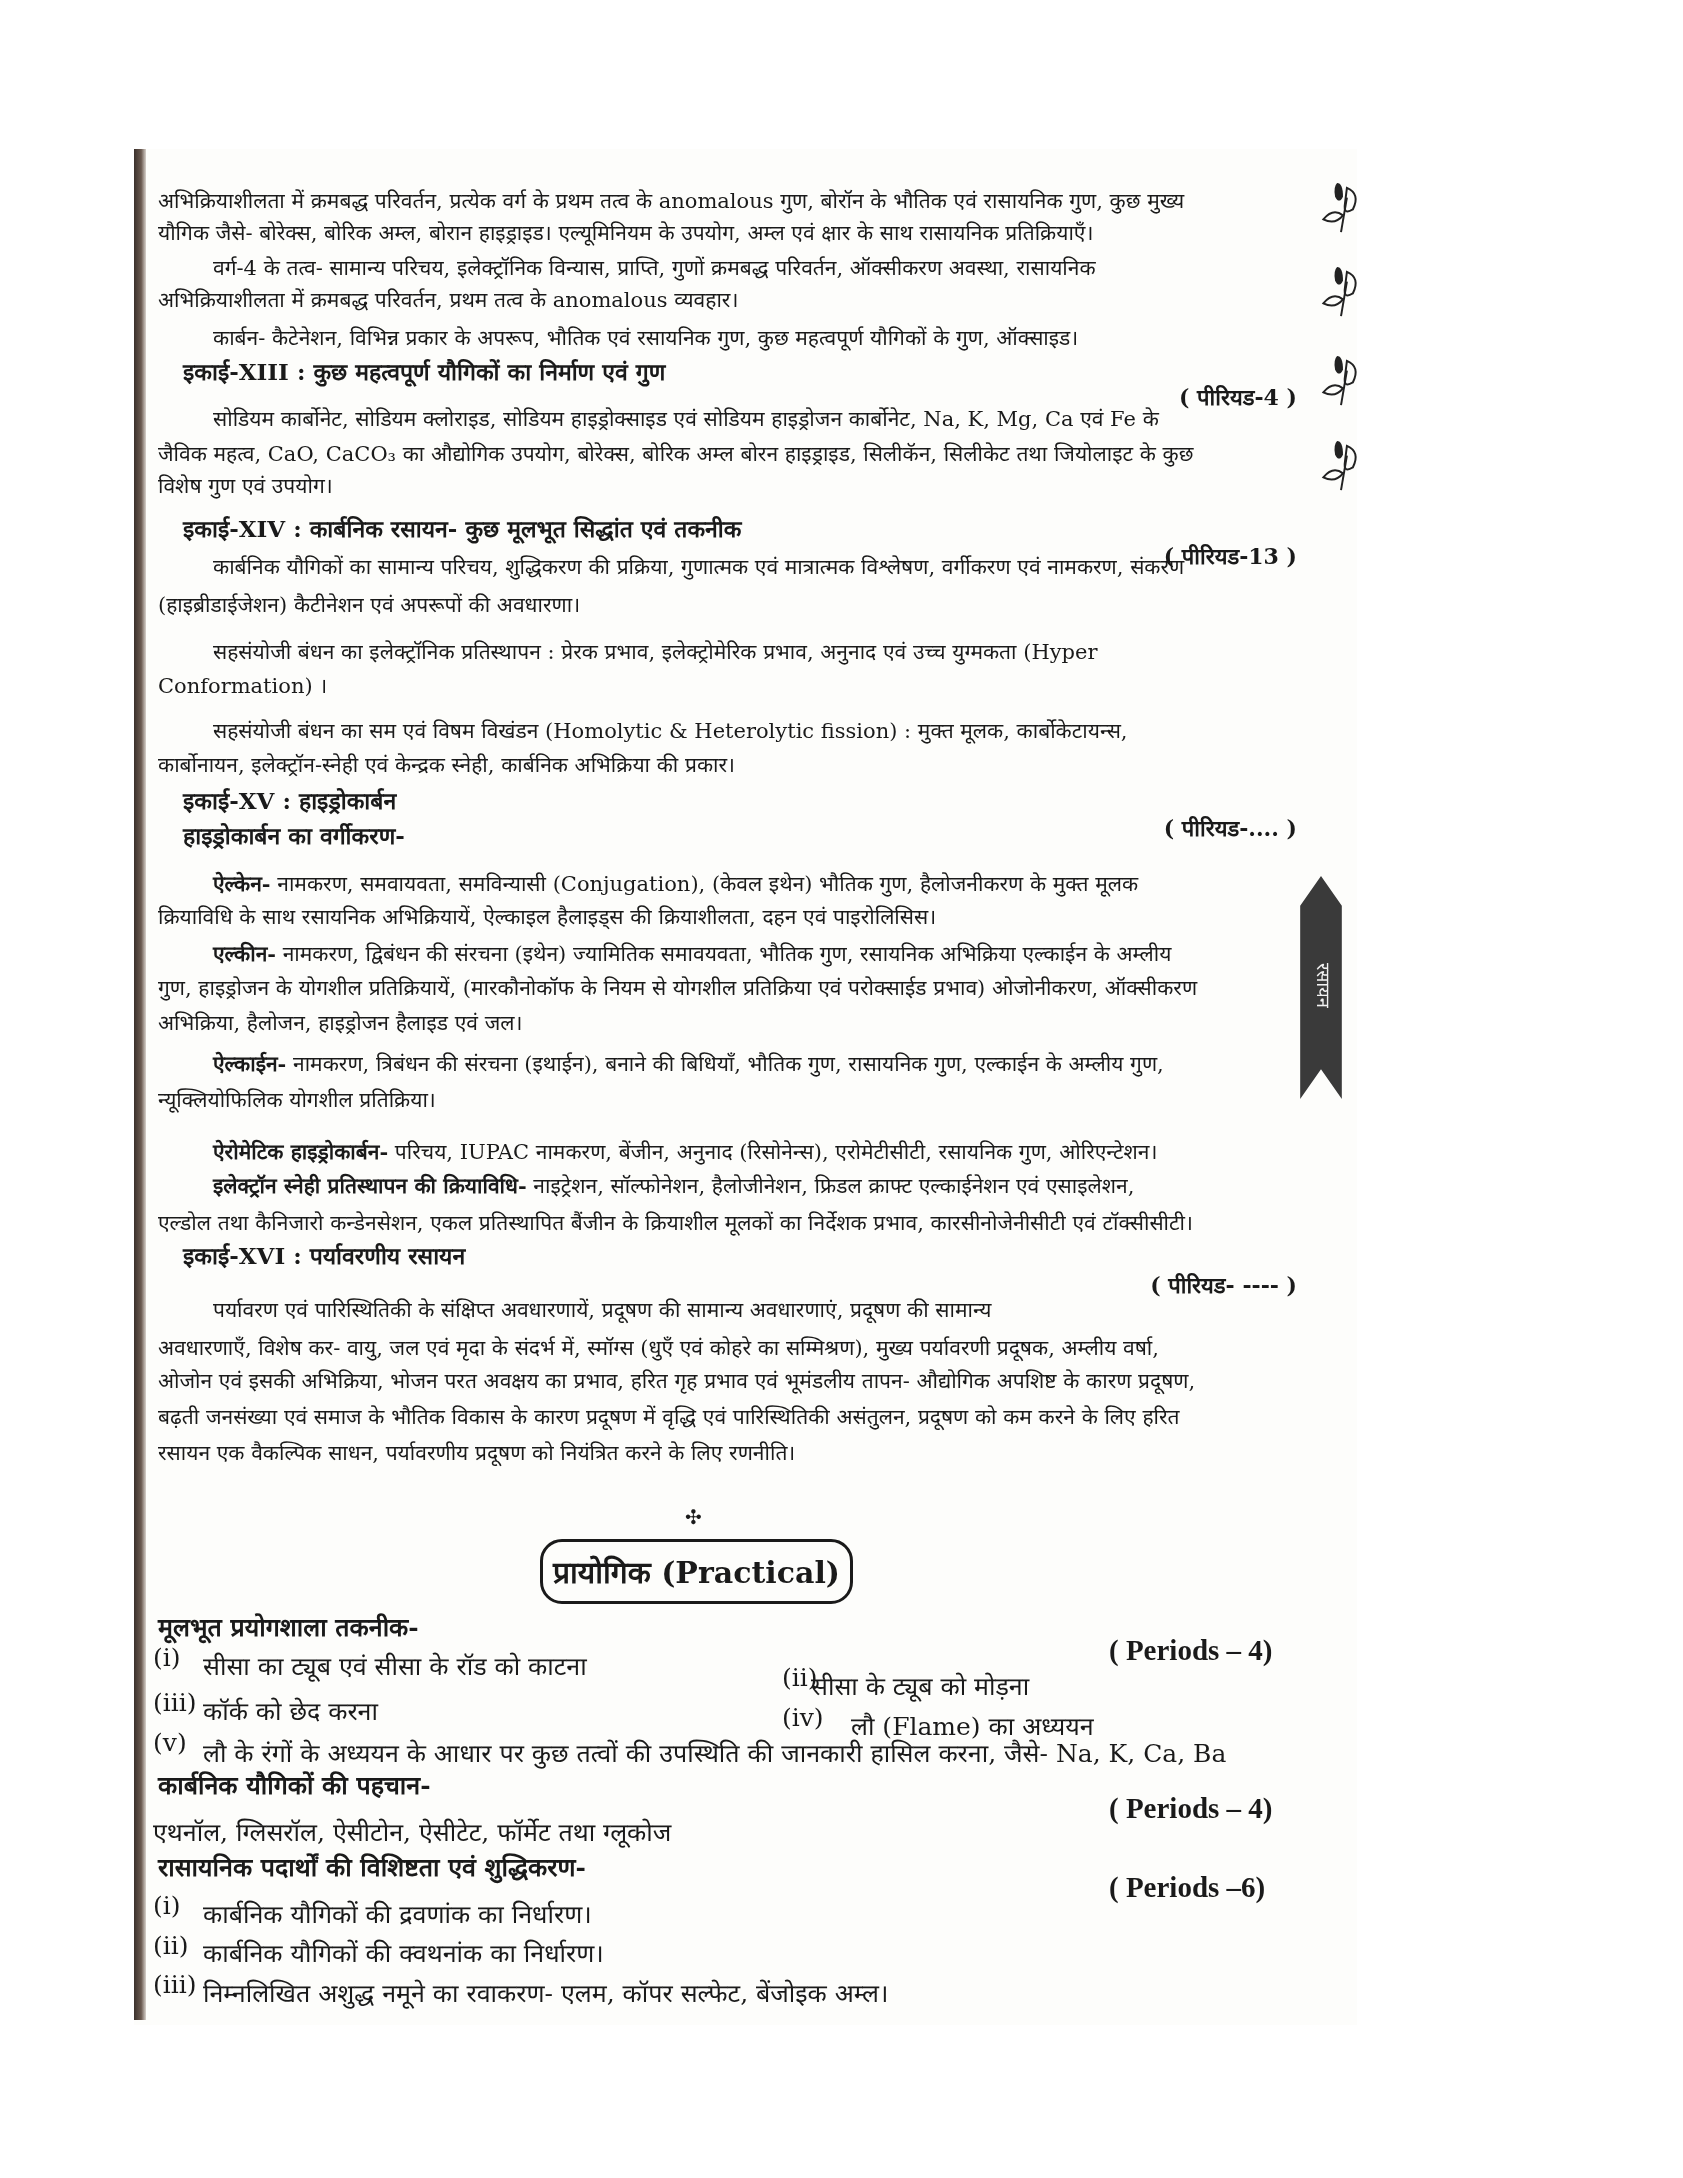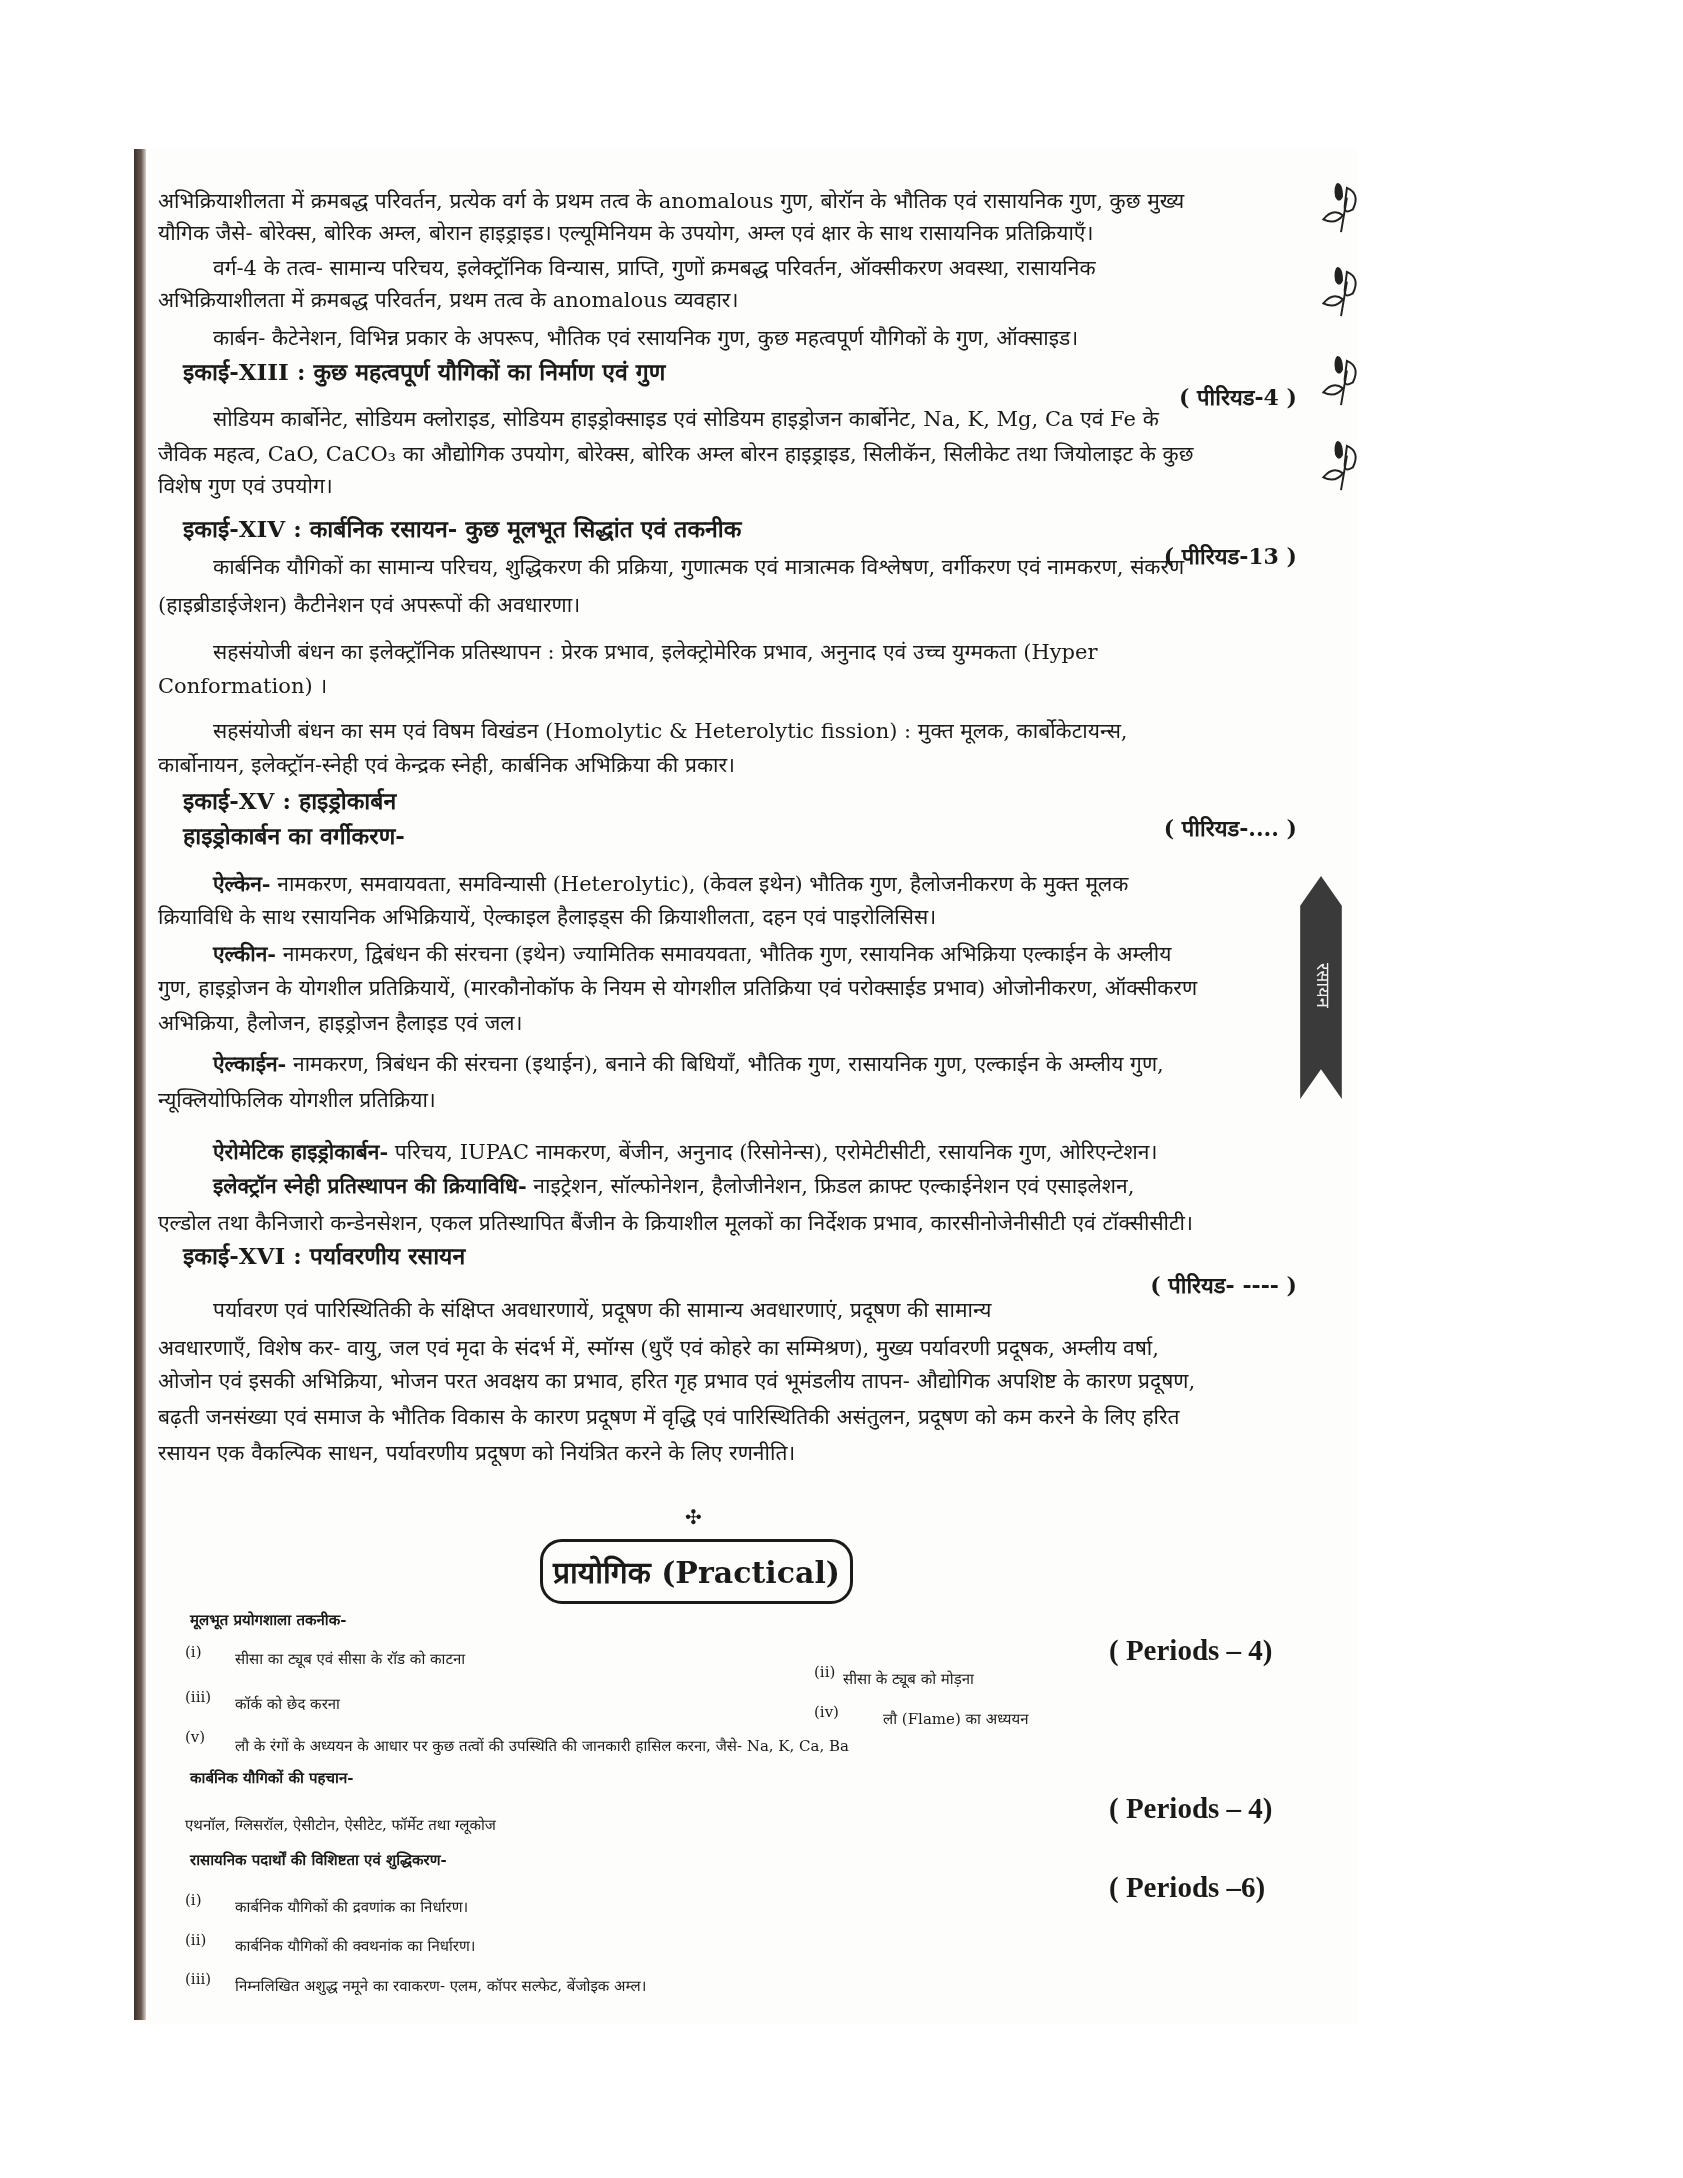--- a/index.html
+++ b/index.html
@@ -16,21 +16,21 @@
   .b { font-weight: bold; }
   .leaf { position: absolute; left: 1317px; width: 50px; height: 59px; }
   .tab { position: absolute; left: 1300px; top: 876px; width: 42px; height: 223px; }
   .tab-text { position: absolute; left: 1307px; top: 936px; width: 28px; height: 99px;
               color: #f2f2f2; font-size: 18px; writing-mode: vertical-rl; text-align: center;
               font-family: "DejaVu Sans", sans-serif; }
   .practical-box { position: absolute; left: 540px; top: 1539px; width: 307px; height: 59px;
                    border: 3px solid #1a1a1a; border-radius: 22px; display: flex;
                    align-items: center; justify-content: center; font-size: 30px; font-weight: bold; }
   .ornament { position: absolute; left: 685px; top: 1505px; font-size: 20px; }
-  .pr-line { position: absolute; font-size: 15px; white-space: nowrap; margin-left: 32px; }
+  .pr-line { position: absolute; font-size: 25px; white-space: nowrap; }
   .pr-period { position: absolute; left: 1109px; font-size: 29px; font-weight: bold; font-family: Liberation Serif, serif; }
 </style>
 </head>
 <body>
 
 <div class="page"></div>
 <div class="spine"></div>
 
 <svg class="leaf" style="top:178px" viewBox="0 0 50 60">
     <path d="M20 5 q6 0 6 14 q-4 8 -8 0 q-2 -10 2 -14z" fill="#222"></path>
@@ -80,21 +80,21 @@
 <div class="line" style="top:592px">(हाइब्रीडाईजेशन) कैटीनेशन एवं अपरूपों की अवधारणा।</div>
 <div class="line ind" style="top:639px">सहसंयोजी बंधन का इलेक्ट्रॉनिक प्रतिस्थापन : प्रेरक प्रभाव, इलेक्ट्रोमेरिक प्रभाव, अनुनाद एवं उच्च युग्मकता (Hyper</div>
 <div class="line" style="top:673px">Conformation) ।</div>
 <div class="line ind" style="top:718px">सहसंयोजी बंधन का सम एवं विषम विखंडन (Homolytic &amp; Heterolytic fission) : मुक्त मूलक, कार्बोकेटायन्स,</div>
 <div class="line" style="top:752px">कार्बोनायन, इलेक्ट्रॉन-स्नेही एवं केन्द्रक स्नेही, कार्बनिक अभिक्रिया की प्रकार।</div>
 
 <div class="line head" style="top:787px">इकाई-XV : हाइड्रोकार्बन</div>
 <div class="line head" style="top:822px">हाइड्रोकार्बन का वर्गीकरण-</div>
 <div class="period" style="top:812px">( पीरियड-.... )</div>
 
-<div class="line ind" style="top:871px"><span class="b">ऐल्केन-</span><span> नामकरण, समवायवता, समविन्यासी (Heterolytic), (केवल इथेन) भौतिक गुण, हैलोजनीकरण के मुक्त मूलक</span></div>
+<div class="line ind" style="top:871px"><span class="b">ऐल्केन-</span><span> नामकरण, समवायवता, समविन्यासी (Conjugation), (केवल इथेन) भौतिक गुण, हैलोजनीकरण के मुक्त मूलक</span></div>
 <div class="line" style="top:904px">क्रियाविधि के साथ रसायनिक अभिक्रियायें, ऐल्काइल हैलाइड्स की क्रियाशीलता, दहन एवं पाइरोलिसिस।</div>
 
 <div class="line ind" style="top:941px"><span class="b">एल्कीन-</span><span> नामकरण, द्विबंधन की संरचना (इथेन) ज्यामितिक समावयवता, भौतिक गुण, रसायनिक अभिक्रिया एल्काईन के अम्लीय</span></div>
 <div class="line" style="top:975px">गुण, हाइड्रोजन के योगशील प्रतिक्रियायें, (मारकौनोकॉफ के नियम से योगशील प्रतिक्रिया एवं परोक्साईड प्रभाव) ओजोनीकरण, ऑक्सीकरण</div>
 <div class="line" style="top:1010px">अभिक्रिया, हैलोजन, हाइड्रोजन हैलाइड एवं जल।</div>
 
 <div class="line ind" style="top:1051px"><span class="b">ऐल्काईन-</span><span> नामकरण, त्रिबंधन की संरचना (इथाईन), बनाने की बिधियाँ, भौतिक गुण, रासायनिक गुण, एल्काईन के अम्लीय गुण,</span></div>
 <div class="line" style="top:1087px">न्यूक्लियोफिलिक योगशील प्रतिक्रिया।</div>
 
 <div class="line ind" style="top:1139px"><span class="b">ऐरोमेटिक हाइड्रोकार्बन-</span><span> परिचय, IUPAC नामकरण, बेंजीन, अनुनाद (रिसोनेन्स), एरोमेटीसीटी, रसायनिक गुण, ओरिएन्टेशन।</span></div>

